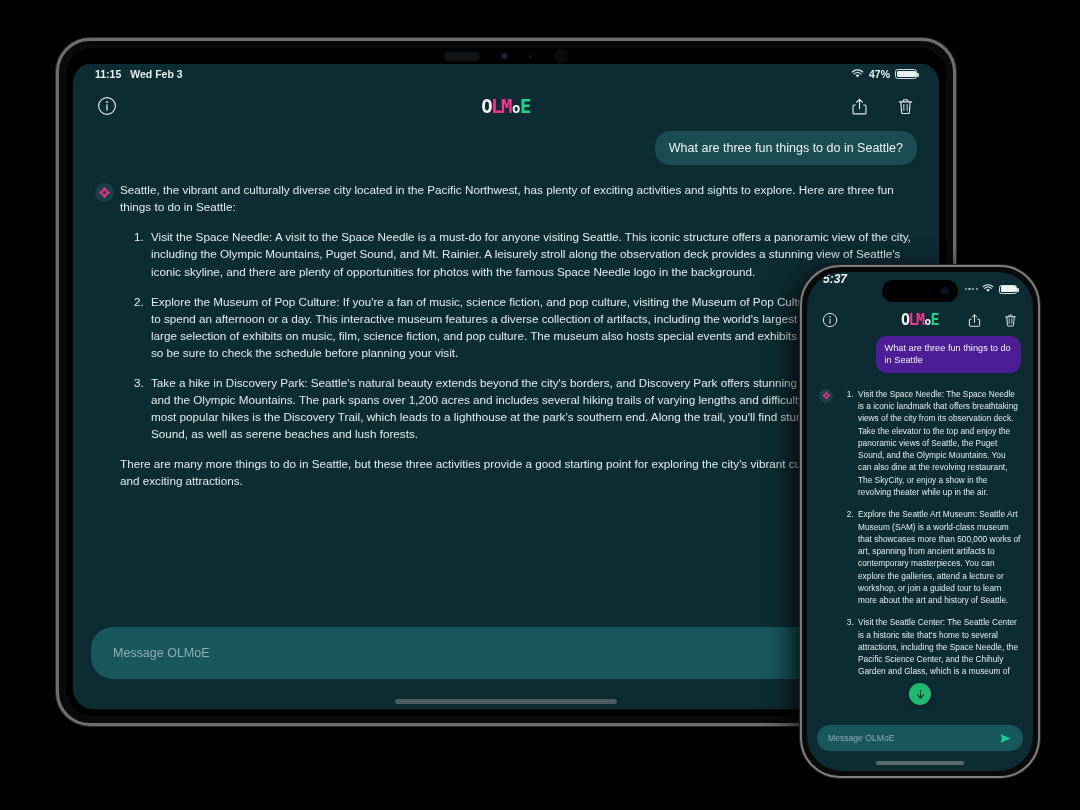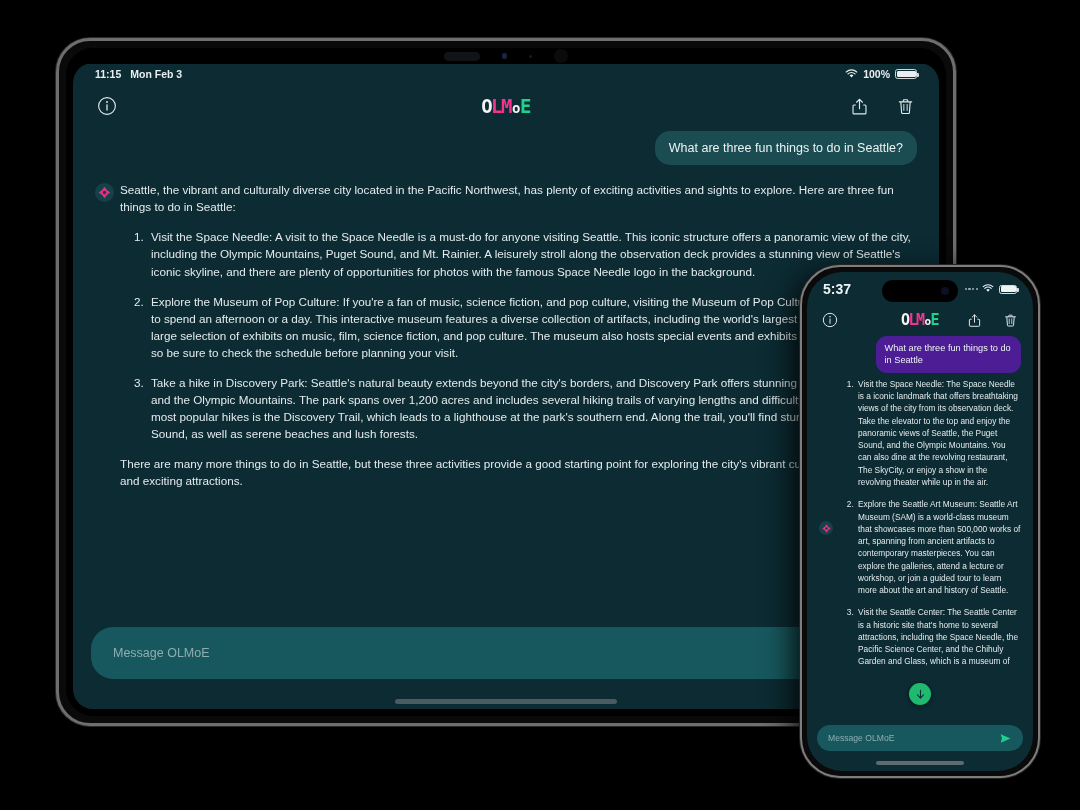--- a/index.html
+++ b/index.html
@@ -196,24 +196,24 @@
     width: 76px; height: 22px;
     background: #000;
     border-radius: 13px;
     z-index: 8;
     display: flex; align-items: center; justify-content: flex-end;
     padding-right: 9px;
   }
   .di-lens { width: 8px; height: 8px; border-radius: 50%; background: #0d1020; }
   .iph-statusbar {
     height: 34px; flex: none;
-    display: flex; align-items: center;
+    display: flex; 
     padding: 0 16px;
-    color: #eef3f4; font-size: 14px; font-weight: bold;
-    position: relative; z-index: 9;
+    color: #eef3f4; font-size: 12px; font-weight: bold;
+    position: relative; z-index: 9; font-style: italic;
   }
   .iph-sb-right { margin-left: auto; display: flex; align-items: center; gap: 4px; }
   .sig-dots { display: flex; gap: 1.3px; align-items: flex-end; }
   .sig-dots i { width: 2.4px; height: 2.4px; background: #9fb0b4; border-radius: 50%; display:block;}
   .iph-batt {
     width: 18px; height: 9px; border: 1px solid #d6dfe1; border-radius: 2.4px;
     display:flex; align-items:center; position: relative;
   }
   .iph-batt::after {
     content:""; position:absolute; right:-2.5px; top:2.5px; width:1.4px;height:3.5px;
@@ -233,21 +233,21 @@
 
   .iph-chat {
     flex: 1; overflow: hidden; padding: 0 12px; position: relative;
   }
   .iph-user-row { display: flex; justify-content: flex-end; margin-top: 2px; }
   .iph-user-bubble {
     background: #4c1d95; color: #edf3f4;
     font-size: 9.2px; line-height: 1.35;
     padding: 6px 9px; border-radius: 11px; max-width: 72%;
   }
-  .iph-assist-row { display:flex; gap: 8px; margin-top: 5px; align-items: center; }
+  .iph-assist-row { display:flex; gap: 8px; margin-top: 15px; }
   .iph-avatar {
     width:14px;height:14px;flex:none;border-radius:50%;
     background:#16414a;display:flex;align-items:center;justify-content:center;margin-top:1px;
   }
   .iph-assist-body { color:#e4ebed; font-size:8.3px; line-height:1.48; }
   .iph-assist-body ol { margin:0; padding-left: 15px; }
   .iph-assist-body li { margin-bottom: 10px; padding-left: 2px; }
 
   .scroll-down-btn {
     position: absolute;
@@ -282,31 +282,31 @@
       <div class="cam-dot"></div>
       <div class="cam-tiny"></div>
       <div class="cam-lens"></div>
     </div>
 
     <div class="ipad-screen">
 
       <div class="ipad-statusbar">
         <div class="sb-left">
           <span>11:15</span>
-          <span>Mon Feb 3</span>
+          <span>Wed Feb 3</span>
         </div>
         <div class="sb-right">
           <span class="wifi-glyph">
             <svg viewBox="0 0 16 12" width="13" height="10">
               <path d="M8 10.4 L5.6 7.6 a3.6 3.6 0 0 1 4.8 0 Z" fill="#e9eef0"></path>
               <path d="M3.7 5.9 a6.2 6.2 0 0 1 8.6 0" stroke="#e9eef0" stroke-width="1.5" fill="none" stroke-linecap="round"></path>
               <path d="M1.6 3.5 a9.4 9.4 0 0 1 12.8 0" stroke="#e9eef0" stroke-width="1.5" fill="none" stroke-linecap="round"></path>
             </svg>
           </span>
-          <span>100%</span>
+          <span>47%</span>
           <span class="batt">
             <span class="batt-fill" style="width:18.5px"></span>
           </span>
         </div>
       </div>
 
       <div class="ipad-toolbar">
         <div class="icon-btn">
           <svg viewBox="0 0 22 22" width="20" height="20">
             <circle cx="11" cy="11" r="9.2" fill="none" stroke="#e3eaec" stroke-width="1.25"></circle>

